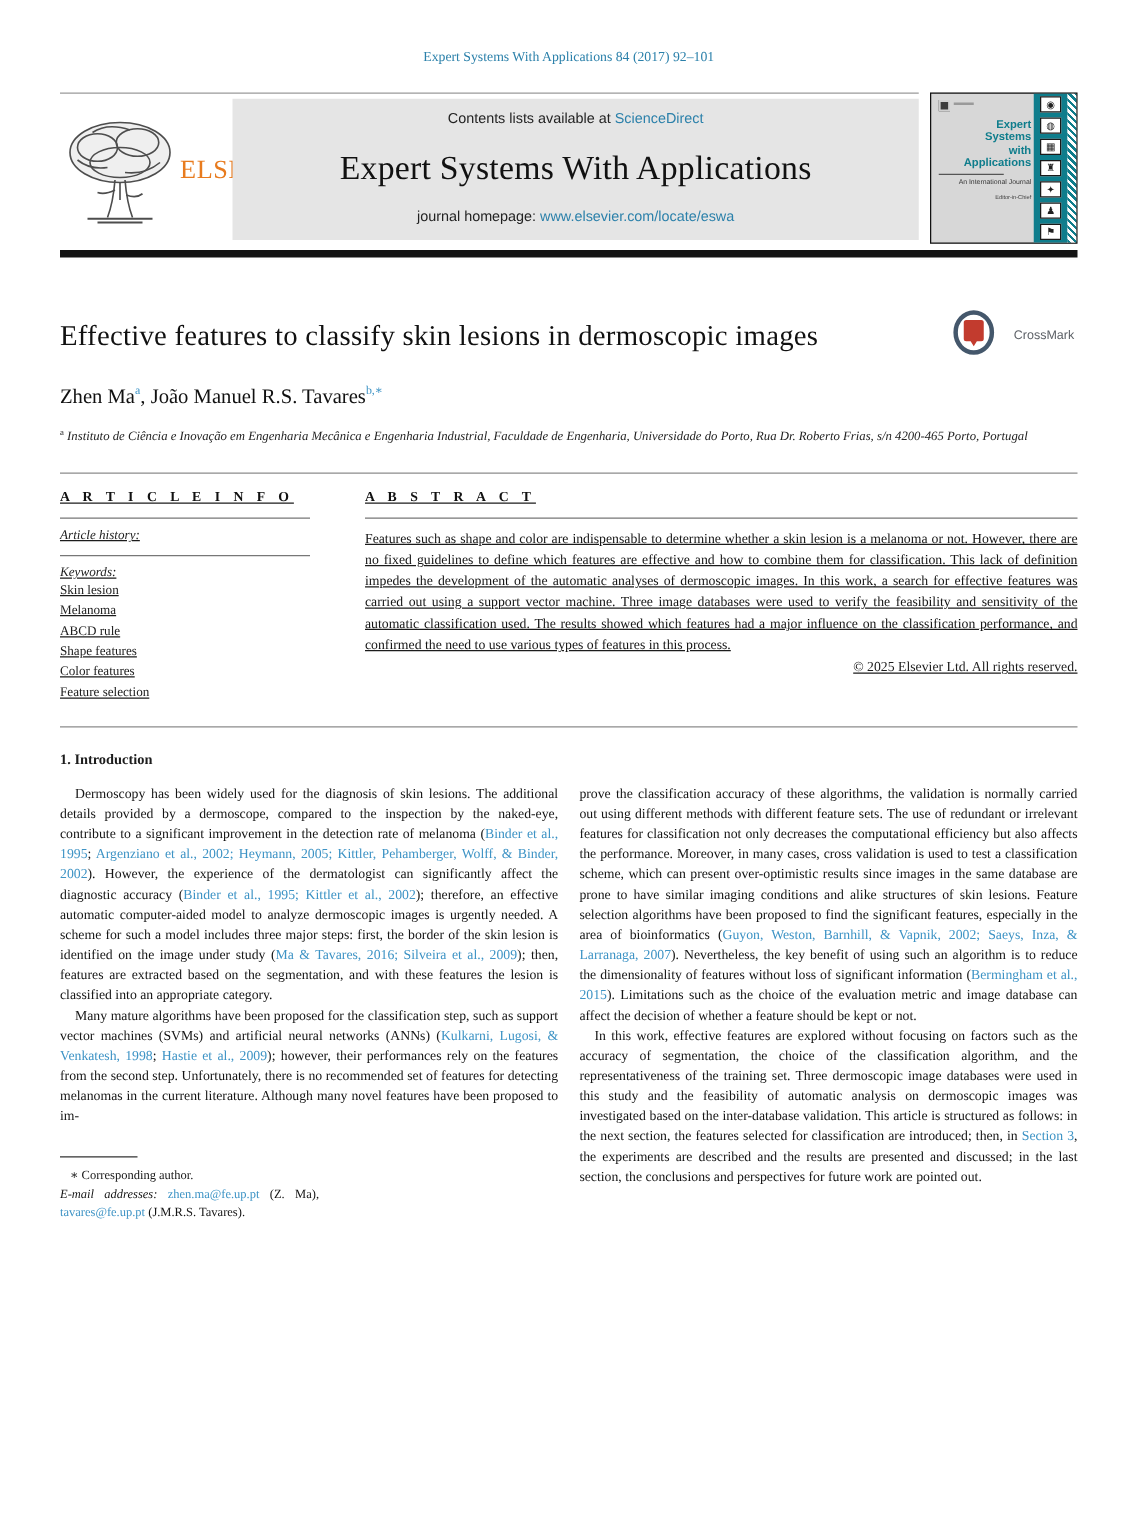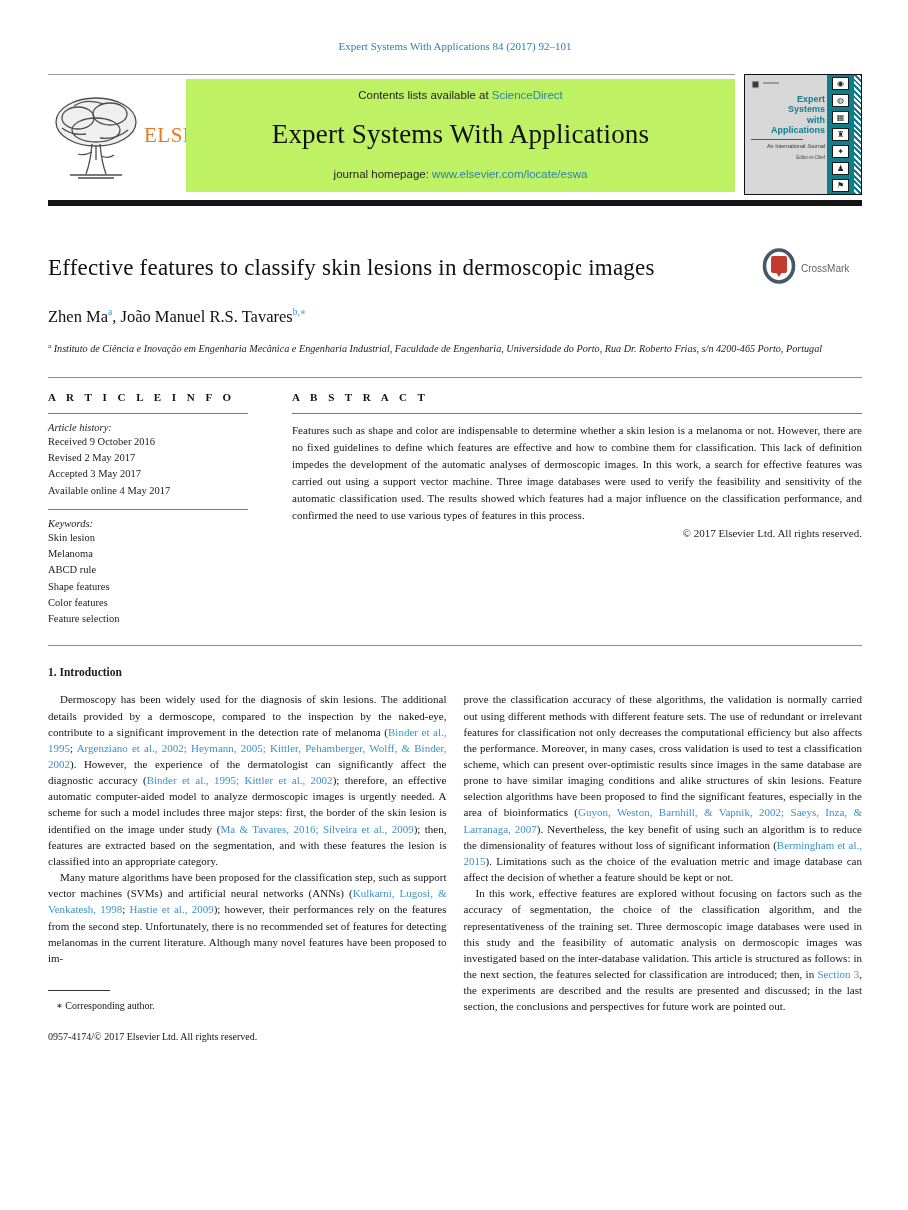--- a/index.html
+++ b/index.html
@@ -16,21 +16,21 @@
 
   
   .top-cite{text-align:center;font-size:11px;color:var(--link);margin-bottom:22px;}
 
   
   .masthead{display:flex;align-items:flex-start;}
   .mast-left{flex:1;display:flex;border-top:1.5px solid #9a9a9a;padding-top:4px;}
   .logo-col{width:138px;display:flex;flex-direction:row;align-items:center;padding-top:2px;}
   .logo-col svg{display:block;}
   .elsevier-word{font-size:21px;letter-spacing:.5px;color:var(--orange);margin-top:-2px;font-family:"Liberation Serif",serif;}
-  .gray-box{flex:1;background:#bef264;height:113px;display:flex;flex-direction:column;align-items:center;justify-content:space-between;padding:10px 8px 12px;}
+  .gray-box{flex:1;background:#e5e5e5;height:113px;display:flex;flex-direction:column;align-items:center;justify-content:space-between;padding:10px 8px 12px;}
   .contents-line{font-family:"Liberation Sans","DejaVu Sans",sans-serif;font-size:11.5px;color:#222;}
   .contents-line .lk{color:var(--link);}
   .journal-big{font-size:27px;color:#111;letter-spacing:.2px;text-align:right;}
   .homepage-line{font-family:"Liberation Sans","DejaVu Sans",sans-serif;font-size:11.5px;color:#222;text-align:center;}
   .homepage-line .lk{color:var(--link);}
 
   
   .cover{width:118px;height:121px;border:1.5px solid #111;margin-left:9px;background:#d7d7d7;position:relative;display:flex;}
   .cover-left{flex:1;padding:5px 2px 3px 6px;overflow:hidden;text-align:right;}
   .mini-logo-row{display:flex;align-items:flex-start;gap:3px;margin-bottom:5px;}
@@ -43,28 +43,28 @@
   .cover-strip{width:27px;background:var(--teal);display:flex;flex-direction:column;align-items:center;justify-content:space-between;padding:2px 0;}
   .cover-strip > div{width:17px;height:13px;background:#fff;border:1px solid #1a1a1a;font-size:8px;line-height:11px;text-align:center;color:#222;font-family:"DejaVu Sans",sans-serif;overflow:hidden;}
   .cover-hatch{width:7px;background:repeating-linear-gradient(45deg,var(--teal) 0 2px,#fff 2px 4px);}
 
   .black-bar{height:6px;background:#141414;margin-top:5px;}
 
   
   .title-row{display:flex;align-items:center;margin-top:42px;}
   h1.article-title{font-size:23px;font-weight:400;letter-spacing:.2px;flex:1;color:#111;}
   .crossmark{width:100px;display:flex;align-items:center;gap:5px;}
-  .crossmark-label{font-family:"Liberation Sans","DejaVu Sans",sans-serif;font-size:10px;color:#5e6268;}
+  .crossmark-label{font-family:"Liberation Sans","DejaVu Sans",sans-serif;font-size:10px;color:#5e6268;margin-left:10px;}
   .authors{margin-top:18px;font-size:16.5px;color:#111;}
   .authors .sup{font-size:9.5px;vertical-align:super;}
   .affils{margin-top:14px;font-style:italic;font-size:10.2px;line-height:1.55;color:#222;}
   .affils .sup{font-size:7px;vertical-align:super;font-style:normal;}
 
   
-  .info-block{margin-top:20px;border-top:1px solid var(--rule);border-bottom:1px solid var(--rule);padding:13px 0 18px;display:flex;}
+  .info-block{margin-top:20px;border-top:1px solid var(--rule);border-bottom:1px solid var(--rule);padding:13px 0 18px;display:flex;text-decoration:underline;}
   .info-left{width:200px;margin-right:44px;flex-shrink:0;}
   .info-right{flex:1;}
   .block-heading{font-size:11px;letter-spacing:4px;font-weight:700;color:#111;}
   .sub-rule{border-top:1px solid #777;margin:10px 0 8px;}
   .hist-label,.kw-label{font-style:italic;font-size:10.5px;margin-bottom:1px;}
   .info-left [data-bind-each] div{font-size:10.5px;line-height:1.55;}
   .abstract-text{font-size:11px;line-height:1.55;text-align:justify;color:#141414;}
   .abstract-copy{font-size:11px;text-align:right;margin-top:3px;}
 
   
@@ -165,57 +165,51 @@
 
   <div class="affils">
     <div><span class="sup">a</span><span> Instituto de Ciência e Inovação em Engenharia Mecânica e Engenharia Industrial, Faculdade de Engenharia, Universidade do Porto, Rua Dr. Roberto Frias, s/n 4200-465 Porto, Portugal</span></div>
   </div>
 
   <div class="info-block">
     <div class="info-left">
       <div class="block-heading" data-bind="article_info.heading">A R T I C L E   I N F O</div>
       <div class="sub-rule"></div>
       <div class="hist-label" data-bind="article_info.history_label">Article history:</div>
-      <div data-bind-each="article_info.history">
-          <div>Received 9 October 2016</div>
-          <div>Revised 2 May 2017</div>
-          <div>Accepted 3 May 2017</div>
-          <div>Available online 4 May 2017</div>
-        </div>
       <div class="sub-rule"></div>
       <div class="kw-label" data-bind="article_info.keywords_label">Keywords:</div>
       <div data-bind-each="article_info.keywords">
           <div>Skin lesion</div>
           <div>Melanoma</div>
           <div>ABCD rule</div>
           <div>Shape features</div>
           <div>Color features</div>
           <div>Feature selection</div>
         </div>
     </div>
     <div class="info-right">
       <div class="block-heading" data-bind="abstract.heading">A B S T R A C T</div>
       <div class="sub-rule"></div>
       <div class="abstract-text" data-bind="abstract.text">Features such as shape and color are indispensable to determine whether a skin lesion is a melanoma or not. However, there are no fixed guidelines to define which features are effective and how to combine them for classification. This lack of definition impedes the development of the automatic analyses of dermoscopic images. In this work, a search for effective features was carried out using a support vector machine. Three image databases were used to verify the feasibility and sensitivity of the automatic classification used. The results showed which features had a major influence on the classification performance, and confirmed the need to use various types of features in this process.</div>
-      <div class="abstract-copy" data-bind="abstract.copyright">© 2017 Elsevier Ltd. All rights reserved.</div>
+      <div class="abstract-copy" data-bind="abstract.copyright">© 2025 Elsevier Ltd. All rights reserved.</div>
     </div>
   </div>
 
   <div class="section-heading" data-bind="intro.heading">1. Introduction</div>
 
   <div class="cols">
     <div class="col">
       <p class="ind"><span>Dermoscopy has been widely used for the diagnosis of skin lesions. The additional details provided by a dermoscope, compared to the inspection by the naked-eye, contribute to a significant improvement in the detection rate of melanoma (</span><span class="cite">Binder et al., 1995</span><span>; </span><span class="cite">Argenziano et al., 2002; Heymann, 2005; Kittler, Pehamberger, Wolff, &amp; Binder, 2002</span><span>). However, the experience of the dermatologist can significantly affect the diagnostic accuracy (</span><span class="cite">Binder et al., 1995; Kittler et al., 2002</span><span>); therefore, an effective automatic computer-aided model to analyze dermoscopic images is urgently needed. A scheme for such a model includes three major steps: first, the border of the skin lesion is identified on the image under study (</span><span class="cite">Ma &amp; Tavares, 2016; Silveira et al., 2009</span><span>); then, features are extracted based on the segmentation, and with these features the lesion is classified into an appropriate category.</span></p>
       <p class="ind"><span>Many mature algorithms have been proposed for the classification step, such as support vector machines (SVMs) and artificial neural networks (ANNs) (</span><span class="cite">Kulkarni, Lugosi, &amp; Venkatesh, 1998</span><span>; </span><span class="cite">Hastie et al., 2009</span><span>); however, their performances rely on the features from the second step. Unfortunately, there is no recommended set of features for detecting melanomas in the current literature. Although many novel features have been proposed to im-</span></p>
       <div class="footnote">
         <div class="fn-rule"></div>
         <div class="fn-line1"><span>∗ Corresponding author.</span></div>
+        <div><span class="it">E-mail addresses: </span><span class="cite">zhen.ma@fe.up.pt</span><span> (Z. Ma), </span><span class="cite">tavares@fe.up.pt</span><span> (J.M.R.S. Tavares).</span></div>
       </div>
       <div class="bottom">
-        <div data-bind="bottom.issn_line">0957-4174/© 2017 Elsevier Ltd. All rights reserved.</div>
       </div>
     </div>
     <div class="col">
       <p><span>prove the classification accuracy of these algorithms, the validation is normally carried out using different methods with different feature sets. The use of redundant or irrelevant features for classification not only decreases the computational efficiency but also affects the performance. Moreover, in many cases, cross validation is used to test a classification scheme, which can present over-optimistic results since images in the same database are prone to have similar imaging conditions and alike structures of skin lesions. Feature selection algorithms have been proposed to find the significant features, especially in the area of bioinformatics (</span><span class="cite">Guyon, Weston, Barnhill, &amp; Vapnik, 2002; Saeys, Inza, &amp; Larranaga, 2007</span><span>). Nevertheless, the key benefit of using such an algorithm is to reduce the dimensionality of features without loss of significant information (</span><span class="cite">Bermingham et al., 2015</span><span>). Limitations such as the choice of the evaluation metric and image database can affect the decision of whether a feature should be kept or not.</span></p>
       <p class="ind"><span>In this work, effective features are explored without focusing on factors such as the accuracy of segmentation, the choice of the classification algorithm, and the representativeness of the training set. Three dermoscopic image databases were used in this study and the feasibility of automatic analysis on dermoscopic images was investigated based on the inter-database validation. This article is structured as follows: in the next section, the features selected for classification are introduced; then, in </span><span class="cite">Section 3</span><span>, the experiments are described and the results are presented and discussed; in the last section, the conclusions and perspectives for future work are pointed out.</span></p>
     </div>
   </div>
 
 </div>
 

